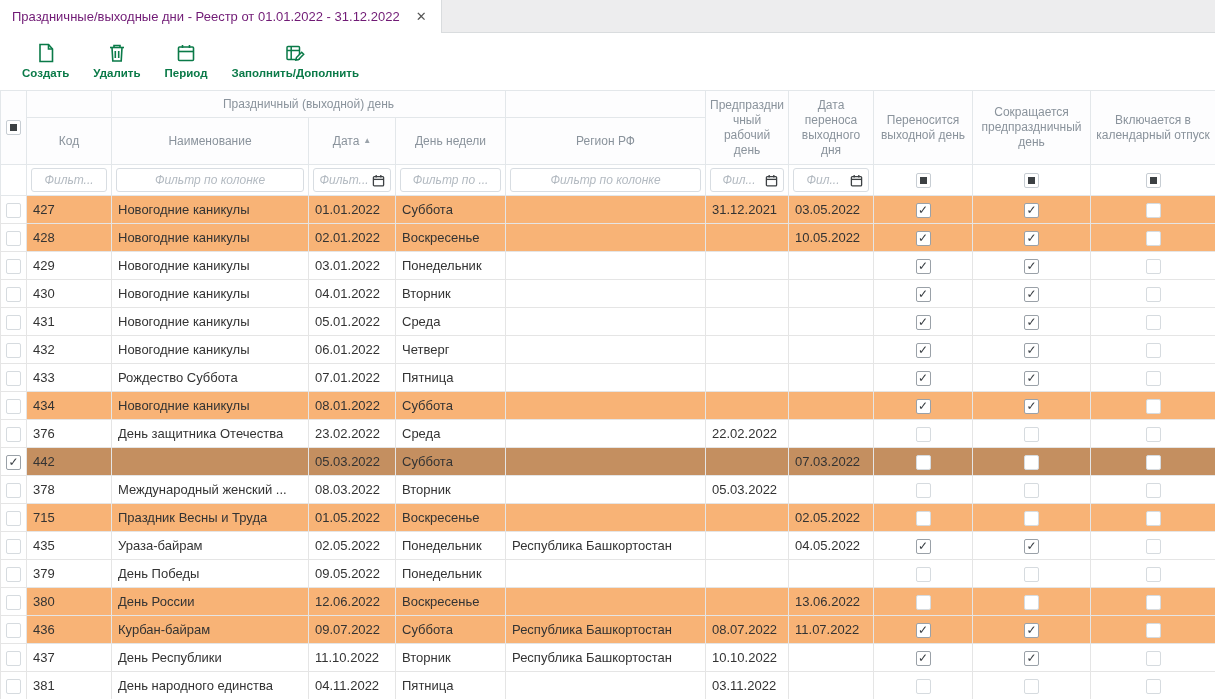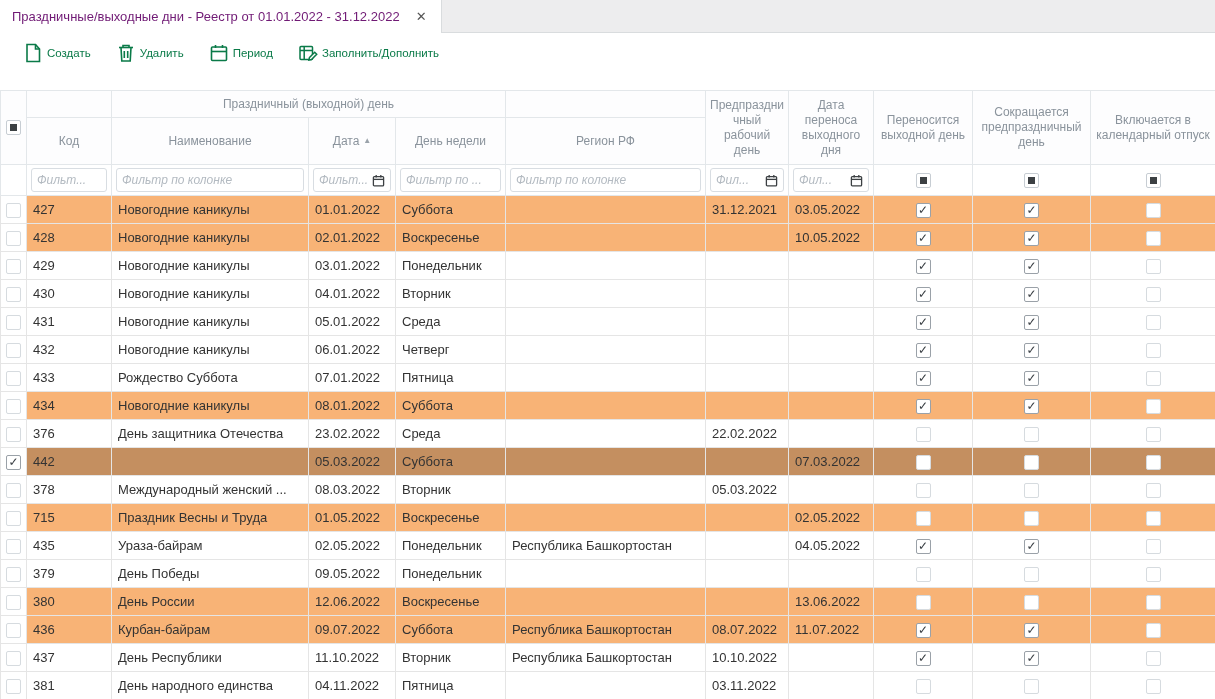--- a/index.html
+++ b/index.html
@@ -17,38 +17,38 @@
   
   .tabbar{height:33px;background:#ededee;position:relative;display:flex;}
   .tabbar::after{content:"";position:absolute;left:0;right:0;bottom:0;height:1px;background:#d9dcde;}
   .tab{position:relative;z-index:1;height:33px;background:#fff;border-right:1px solid #d9dcde;
        display:flex;align-items:center;gap:16px;padding:0 14px 0 12px;}
   .tab-title{font-size:13px;color:#701a75;white-space:nowrap;}
   .tab-close{font-size:13px;color:#555;cursor:pointer;line-height:1;}
 
   
   .toolbar{height:57px;background:#fff;display:flex;align-items:flex-start;padding:7px 8px 0 10px;}
-  .tbtn{display:flex;flex-direction:row;align-items:center;gap:3px;padding:2px 12px;cursor:pointer;}
+  .tbtn{display:flex;flex-direction:column;align-items:center;gap:3px;padding:2px 12px;cursor:pointer;font-weight:bold;}
   .tbtn .ticon{width:22px;height:22px;color:var(--accent-green);display:flex;align-items:center;justify-content:center;}
   .tbtn .tlabel{font-size:11.5px;color:var(--accent-green);white-space:nowrap;}
 
   
   table{border-collapse:collapse;table-layout:fixed;width:1215px;border-radius:10px;}
   thead th, thead td{border:1px solid var(--hborder);background:#fdfdfe;color:var(--header-text);
        font-weight:normal;font-size:12px;text-align:center;vertical-align:middle;padding:2px 4px;line-height:1.25;}
   .h-group th{height:27px;}
   .h-labels th{height:47px;}
   .h-filters td{height:31px;background:#fff;padding:3px 4px;}
   th.wrap{word-break:break-word;overflow-wrap:anywhere;}
   .sort-asc{font-size:8px;color:#9aa2aa;margin-left:4px;vertical-align:2px;cursor:pointer;}
 
   .filter-box{display:flex;align-items:center;height:24px;border:1px solid #d8dde2;border-radius:3px;
        background:#fff;padding:0 5px;gap:3px;}
   .filter-box input{border:none;outline:none;width:100%;min-width:0;background:transparent;
-       font:italic 12px "Liberation Sans",sans-serif;color:#737373;}
+       font:italic 12px "Liberation Sans",sans-serif;color:#737373;text-align:center;}
   .filter-box input::placeholder{color:#b3bac1;font-style:italic;}
   .cal-icon{flex:0 0 auto;width:13px;height:13px;color:#3c4043;}
 
   tbody td{border:1px solid var(--border);height:28px;font-size:13px;color:#333;
        padding:0 6px;white-space:nowrap;overflow:hidden;background:#fff;vertical-align:middle;}
   tr.weekend td{background:var(--row-weekend);}
   tr.selected td{background:var(--row-selected);}
   tbody td.sel-col, tr.weekend td.sel-col, tr.selected td.sel-col{background:#fff;}
   td.cb-cell{text-align:center;padding:0;}
 

